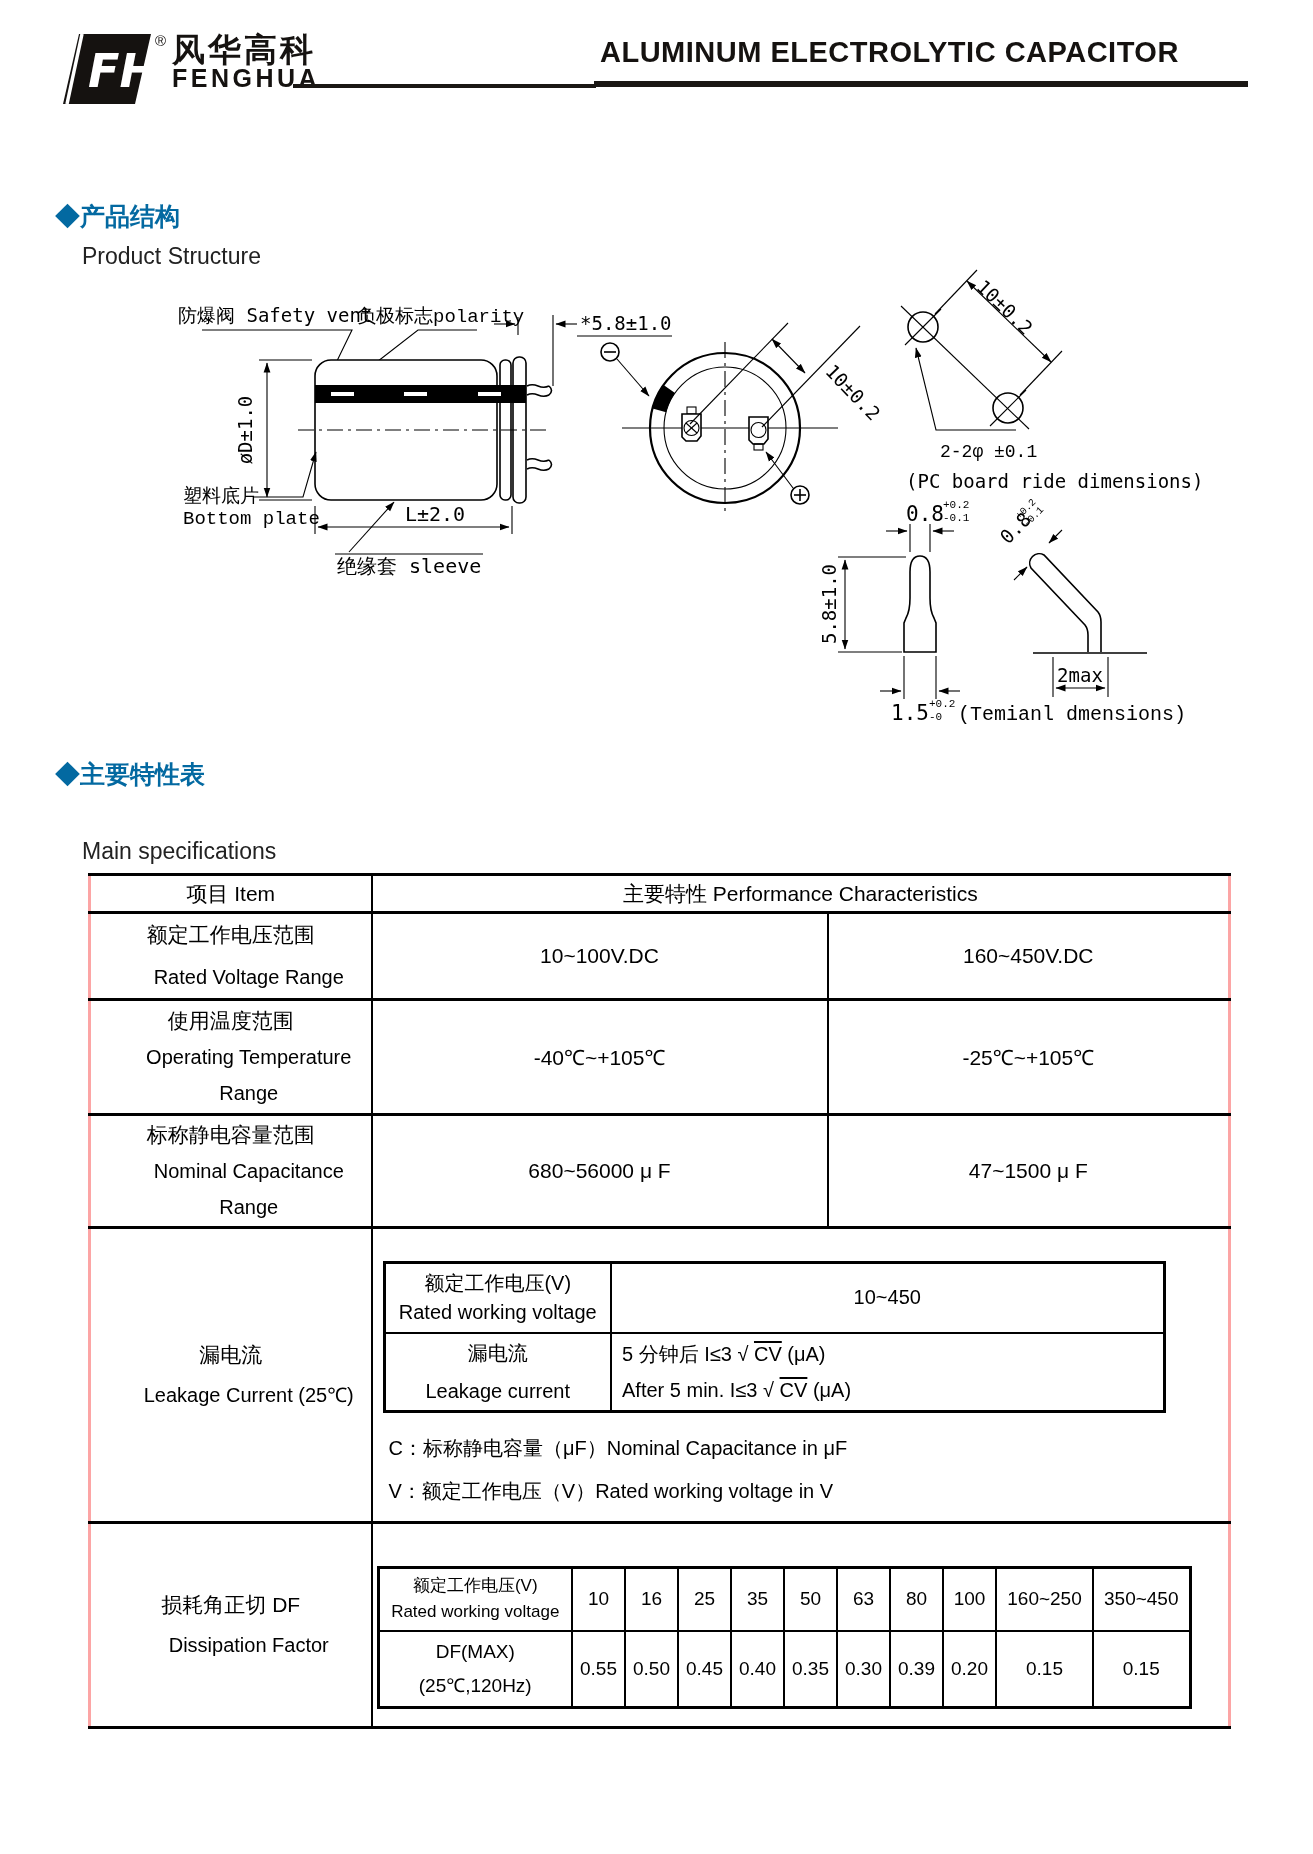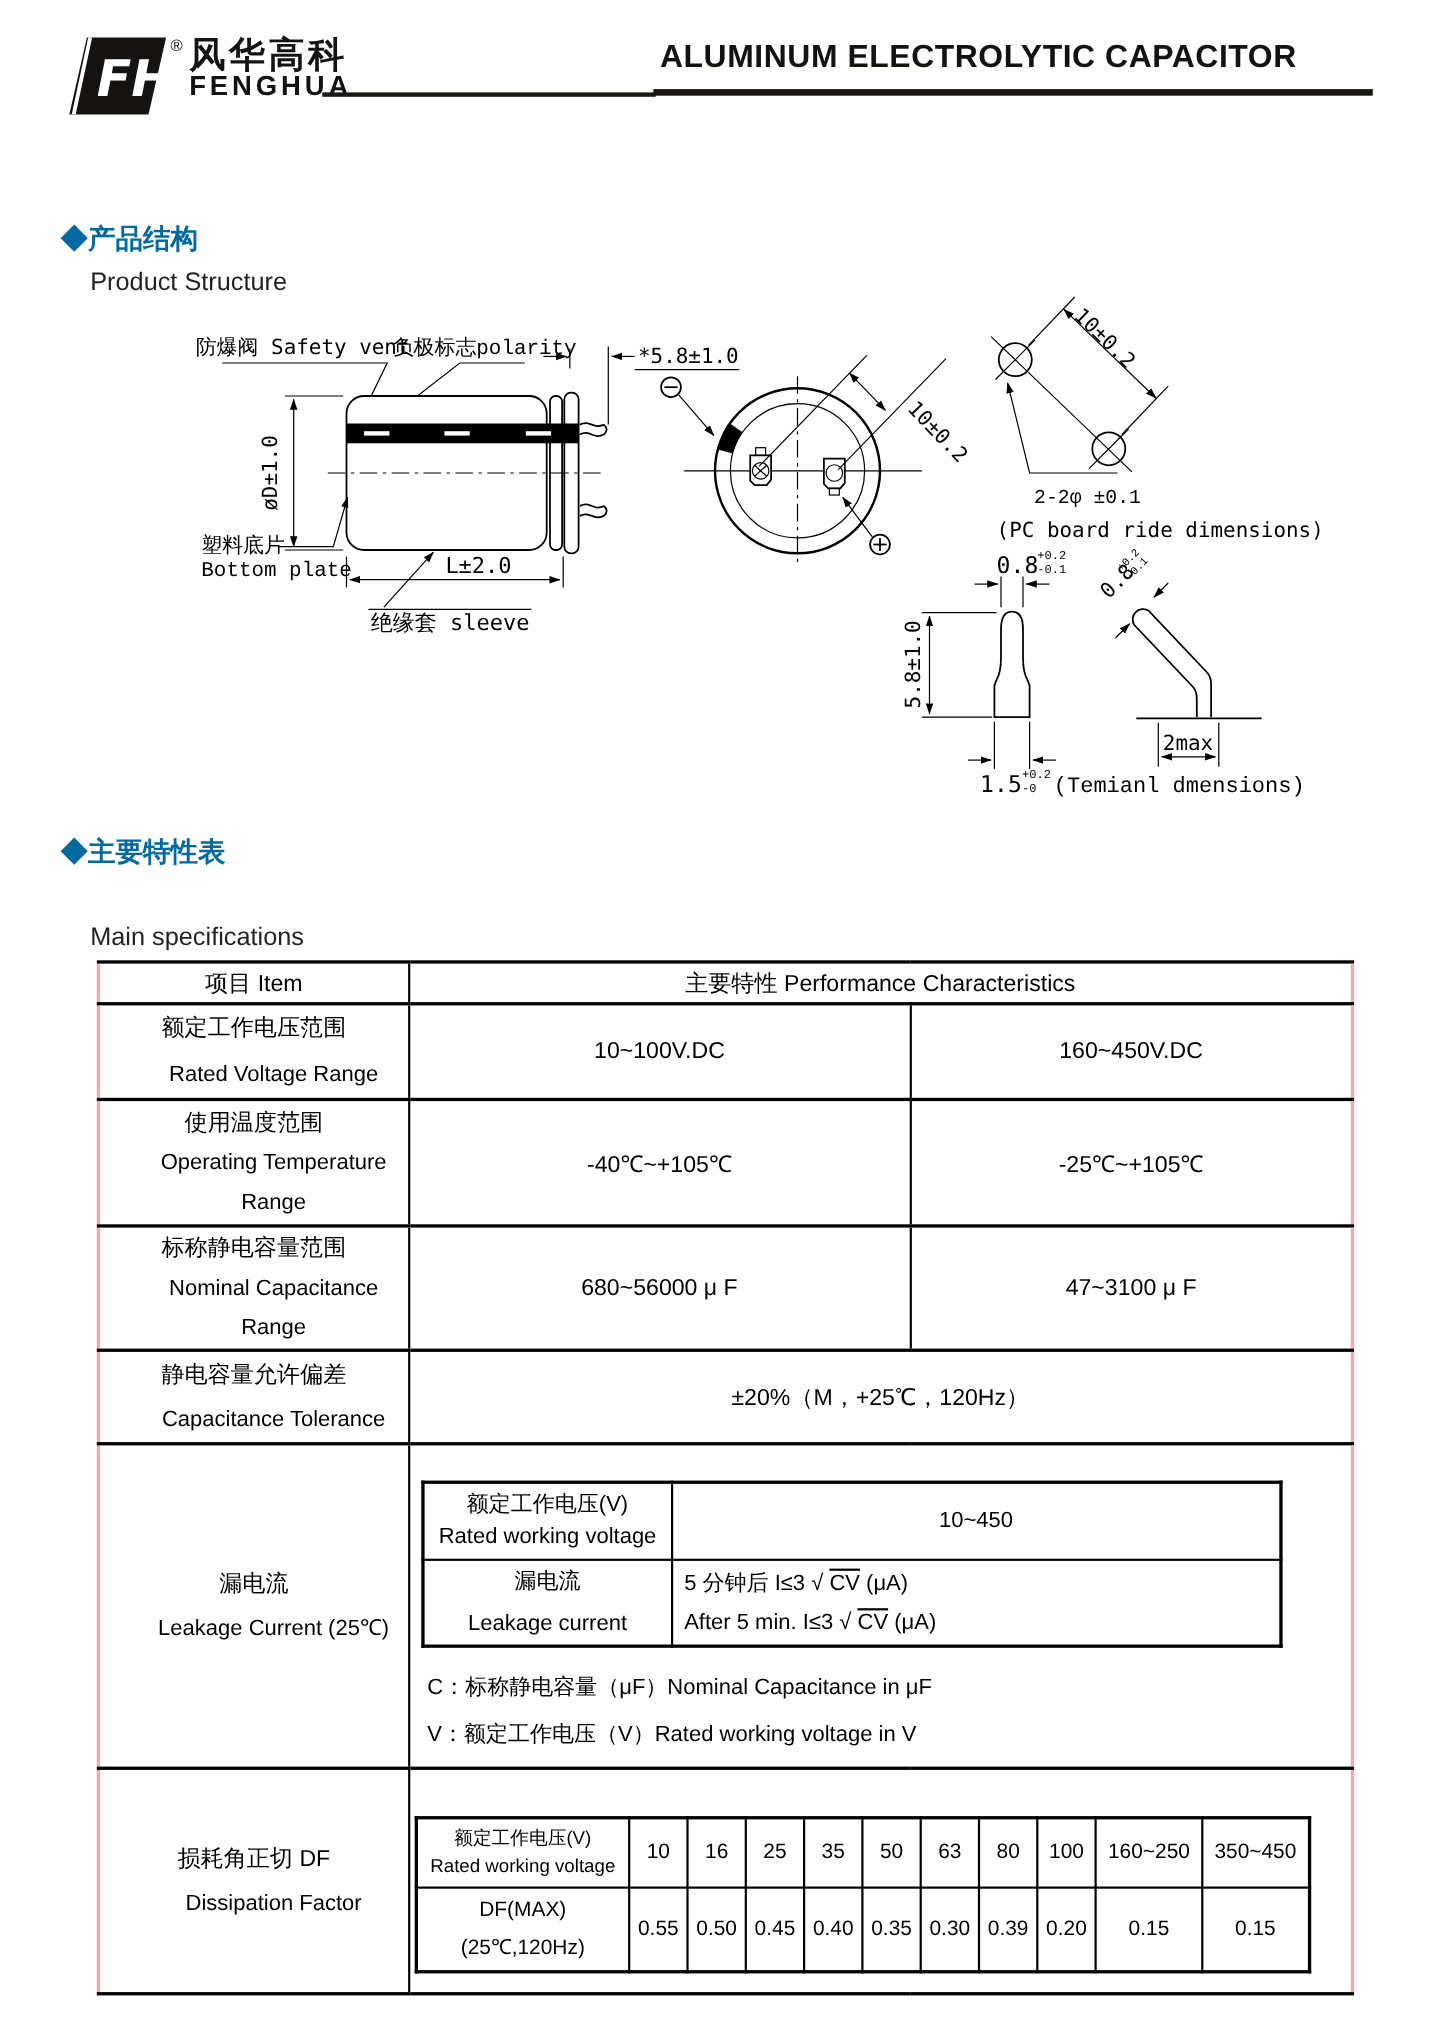--- a/index.html
+++ b/index.html
@@ -270,30 +270,21 @@
       </tr>
       <tr class="h113">
         <td>
           <div class="lh36">
             <div>标称静电容量范围</div>
             <div class="le">Nominal Capacitance</div>
             <div class="le">Range</div>
           </div>
         </td>
         <td>680~56000 μ F</td>
-        <td>47~3100 μ F</td>
-      </tr>
-      <tr class="h85">
-        <td>
-          <div class="lh40">
-            <div>静电容量允许偏差</div>
-            <div class="le">Capacitance Tolerance</div>
-          </div>
-        </td>
-        <td colspan="2">±20%（M，+25℃，120Hz）</td>
+        <td>47~1500 μ F</td>
       </tr>
       <tr class="h277">
         <td>
           <div class="lh40">
             <div>漏电流</div>
             <div class="le">Leakage Current (25℃)</div>
           </div>
         </td>
         <td colspan="2" class="tdtop">
           <table class="ileak">

